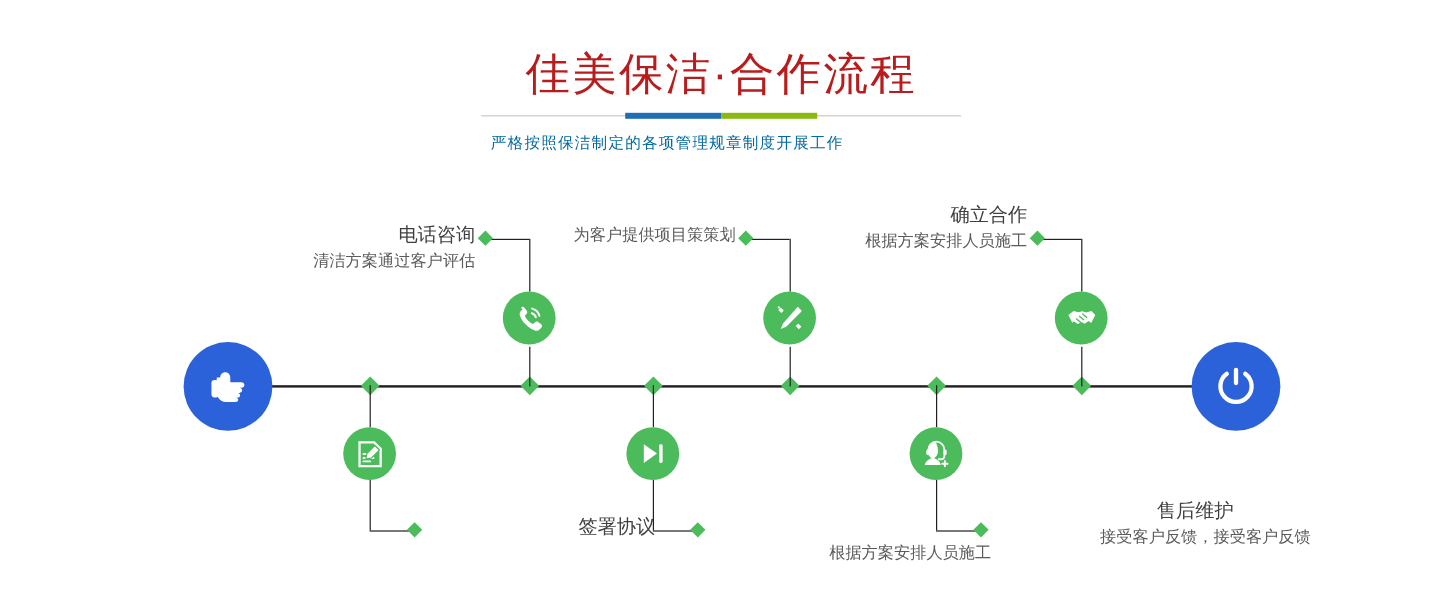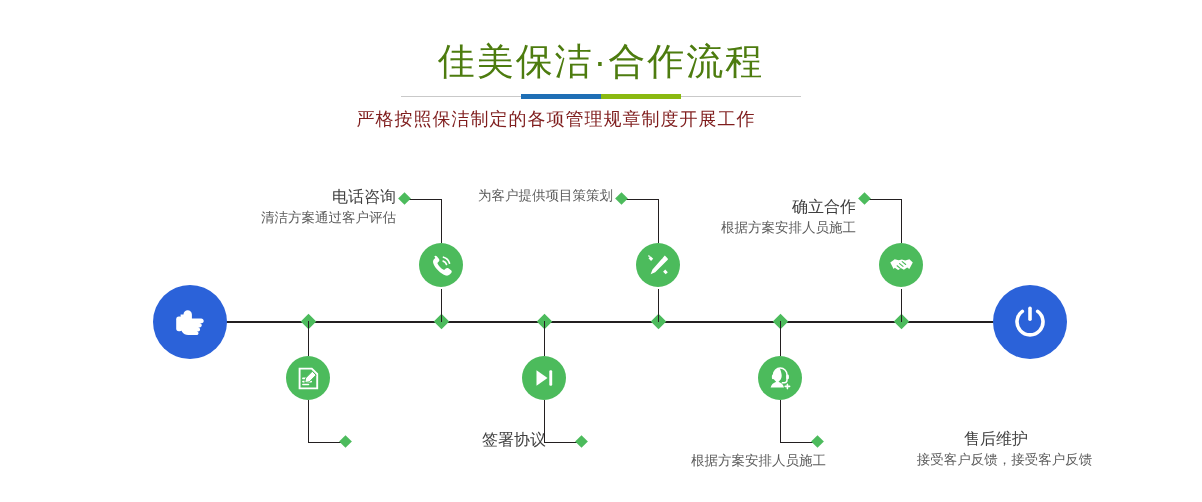--- a/index.html
+++ b/index.html
@@ -9,30 +9,30 @@
     font-family:"Liberation Sans","DejaVu Sans",sans-serif;
     overflow:hidden;
     position:relative;
   }
   #stage{position:absolute;left:0;top:0;width:1202px;height:502px;}
 
   
   .header{position:absolute;left:0;top:0;width:1202px;text-align:center;}
   .title{
     position:absolute;left:0;top:40px;width:1202px;
-    font-size:37px;line-height:44px;color:#4d7c0f;
+    font-size:37px;line-height:44px;color:#b91c1c;
     letter-spacing:2px;font-weight:400;
   }
   .divider{position:absolute;left:401px;top:94px;width:400px;height:5px;}
   .divider .rule{position:absolute;left:0;top:2px;width:400px;height:1px;background:#c9c9c9;}
   .divider .seg-blue{position:absolute;left:120px;top:0;width:80px;height:5px;background:#1f6fb5;}
   .divider .seg-green{position:absolute;left:200px;top:0;width:80px;height:5px;background:#8ab911;}
   .subtitle{
     position:absolute;left:0;top:107px;width:1112px;
-    font-size:18px;line-height:24px;color:#7f1d1d;letter-spacing:1px;
+    font-size:13px;line-height:24px;color:#0369a1;letter-spacing:1px;
   }
 
   
   .axis{position:absolute;left:190px;top:321px;width:840px;height:2px;background:#231f20;}
 
   .endpoint{
     position:absolute;width:74px;height:74px;border-radius:50%;
     background:#2b62d9;display:flex;align-items:center;justify-content:center;
   }
   .endpoint svg{display:block;}
@@ -145,21 +145,21 @@
   <div class="diamond" style="left:860px;top:194px;width:9px;height:9px;"></div>
   <div class="vline" style="left:901px;top:289px;height:33px;"></div>
   <div class="node" style="left:879px;top:243px;">
     <span>
       <svg width="27" height="27" viewBox="0 0 27 27">
         <path d="M2.3 10.6l4.4-3.4 4.1 1.1 3.1-.9 3.3 1 4.2-1.2 3.4 3.3-3.5 6.6-2.1-1.6-3.3 2.2-2.7-1.4-3.1 1.8-3.3-2.3-1.2 1.1z" fill="#ffffff"></path>
         <path d="M9.1 13.8l3.2 2.6M11.6 11.6l3.4 2.8M14.2 9.6l3.5 2.9" stroke="#4cbb5c" stroke-width="1.1" stroke-linecap="round"></path>
       </svg>
     </span>
   </div>
-  <div class="lbl top" style="left:574px;top:196px;width:282px;">
+  <div class="lbl top" style="left:574px;top:169px;width:282px;">
     <div class="lbl-title">确立合作</div>
     <div class="lbl-desc">根据方案安排人员施工</div>
   </div>
 
   <div class="vline" style="left:308px;top:321px;height:35px;"></div>
   <div class="vline" style="left:308px;top:400px;height:42px;"></div>
   <div class="hline" style="left:308px;top:442px;width:36px;"></div>
   <div class="diamond" style="left:341px;top:437px;width:9px;height:9px;"></div>
   <div class="node" style="left:286px;top:356px;">
     <span>
@@ -198,18 +198,18 @@
     <span>
       <svg width="25" height="25" viewBox="0 0 25 25">
         <path d="M12.2 2.6c-4 0-7.2 3.2-7.2 7.2 0 2.5 1.3 4.7 3.2 6-2.6 1-4.9 2.7-5.6 5.6h13.4c-.6-2.9-2.9-4.6-5.5-5.6 1.9-1.3 3.2-3.5 3.2-6 0-4-2.2-7.2-1.5-7.2z" fill="#ffffff"></path>
         <path d="M5.6 9.4v-.6a6.7 6.7 0 0 1 13.4 0v5.2c0 1.5-1.2 2.7-2.7 2.7h-2.5" fill="none" stroke="#ffffff" stroke-width="1.5"></path>
         <rect x="3.9" y="8.6" width="2.6" height="4.6" rx="1.3" fill="#ffffff"></rect>
         <rect x="18.3" y="8.6" width="2.6" height="4.6" rx="1.3" fill="#ffffff"></rect>
         <path d="M19.4 18.2v4.4M17.2 20.4h4.4" stroke="#ffffff" stroke-width="1.6" stroke-linecap="round"></path>
       </svg>
     </span>
   </div>
-  <div class="lbl bottom" style="left:826px;top:428px;width:340px;">
+  <div class="lbl bottom" style="left:826px;top:416px;width:340px;">
     <div class="lbl-title">售后维护</div>
     <div class="lbl-desc" style="padding-left:17px;">接受客户反馈，接受客户反馈</div>
   </div>
 
 </div>
 
 </body></html>

